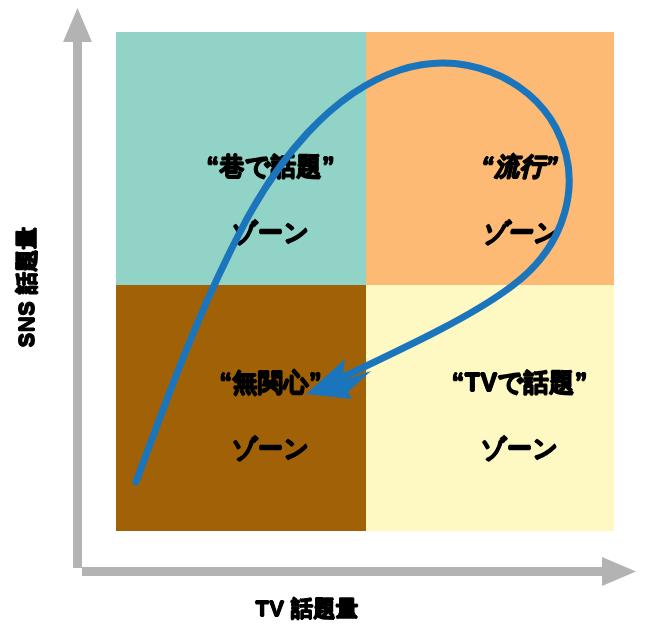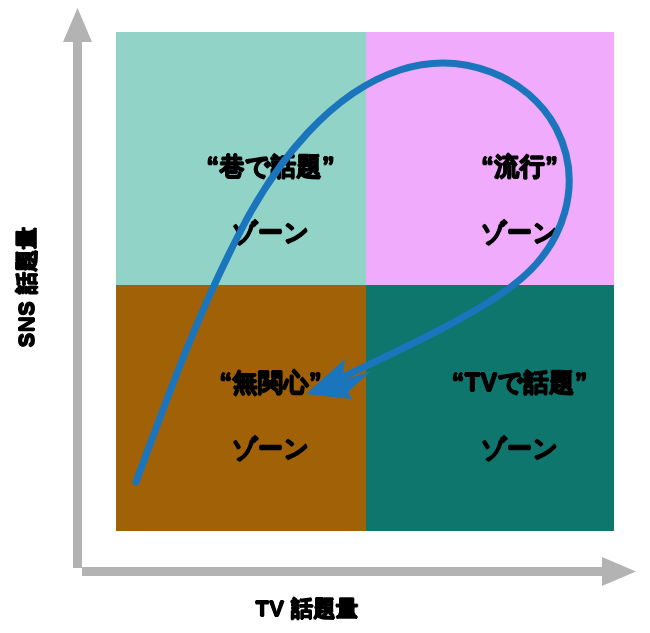--- a/index.html
+++ b/index.html
@@ -128,35 +128,35 @@
 
   <div class="quadrant-grid">
 
     <div class="quadrant" id="q-tl" style="background:#92D3C7;">
       <div class="zone-text">
         <span>“巷で話題”</span><br>
         <span>ゾーン</span>
       </div>
     </div>
 
-    <div class="quadrant" id="q-tr" style="background:#f0abfc;">
+    <div class="quadrant" id="q-tr" style="background:#fdba74;font-style:italic;">
       <div class="zone-text">
         <span>“流行”</span><br>
         <span>ゾーン</span>
       </div>
     </div>
 
     <div class="quadrant" id="q-bl" style="background:#a16207;">
       <div class="zone-text">
         <span>“無関心”</span><br>
         <span>ゾーン</span>
       </div>
     </div>
 
-    <div class="quadrant" id="q-br" style="background:#0f766e;">
+    <div class="quadrant" id="q-br" style="background:#fef9c3;">
       <div class="zone-text">
         <span>“TVで話題”</span><br>
         <span>ゾーン</span>
       </div>
     </div>
 
   </div>
 
   <svg class="curve-svg" viewBox="0 0 650 633">
     <path id="trajectory-path" fill="none" stroke="#1B75BC" stroke-width="7" stroke-linecap="round" stroke-linejoin="round" d="M 136 482

